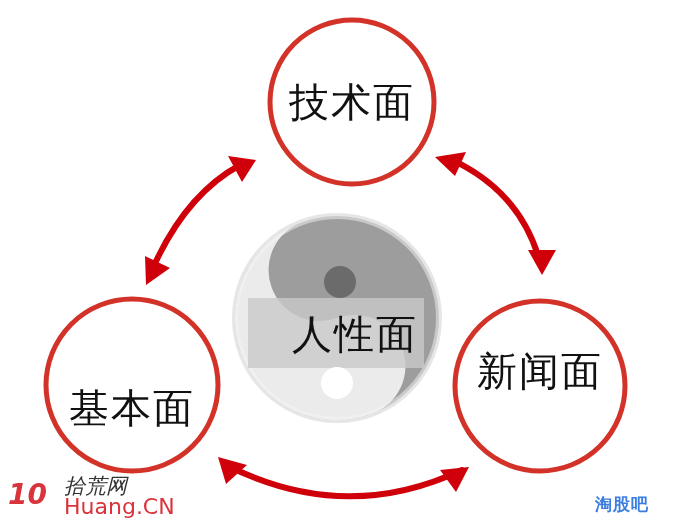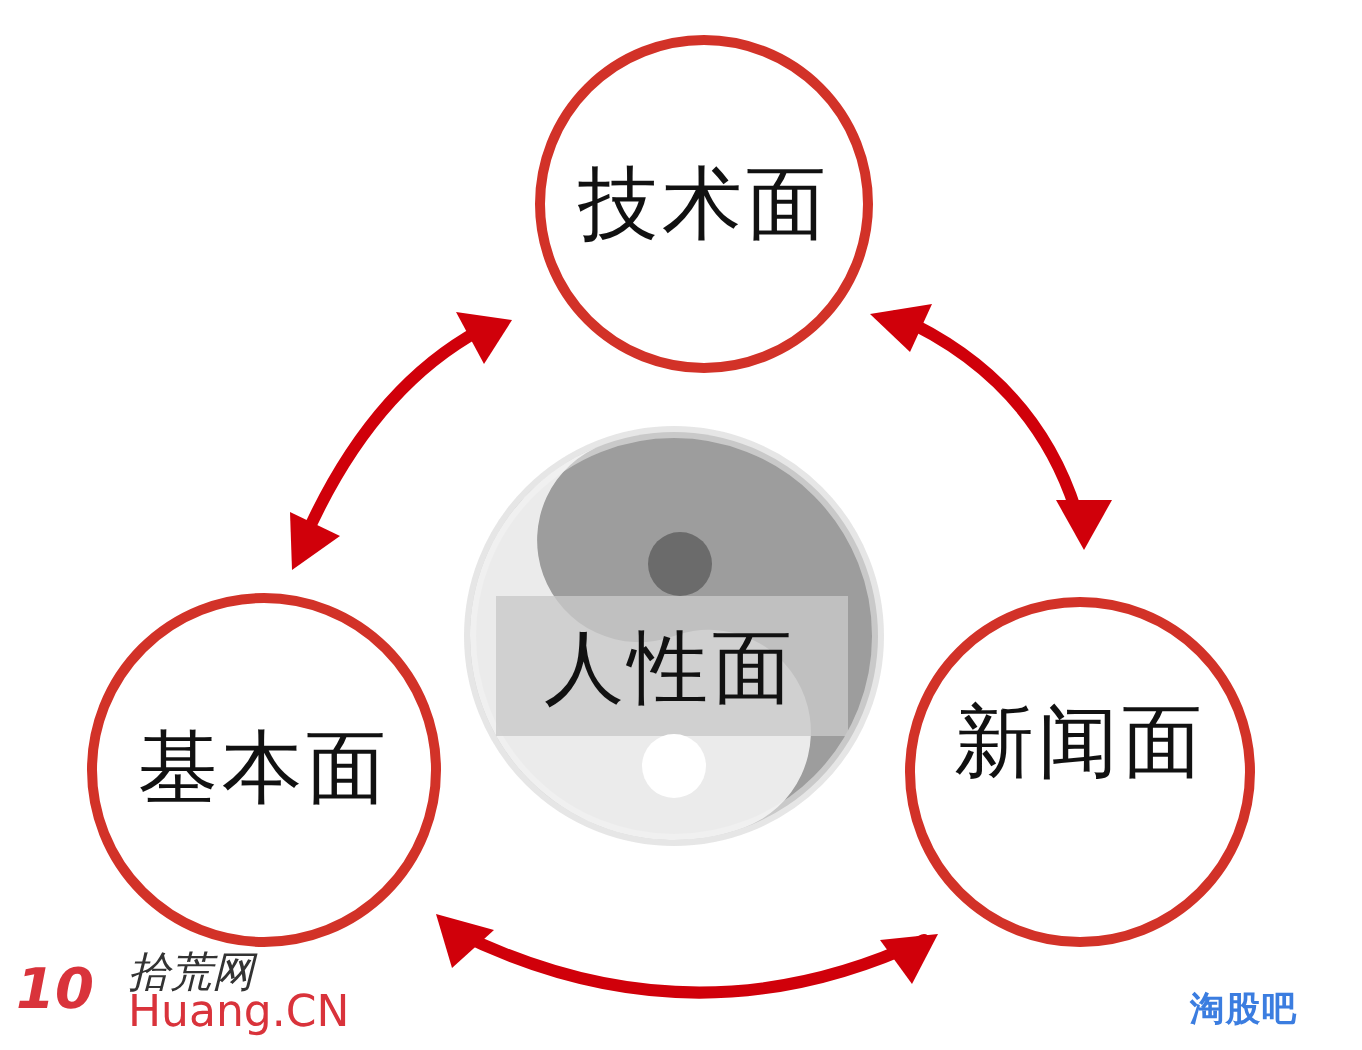--- a/index.html
+++ b/index.html
@@ -1,19 +1,19 @@
 <!DOCTYPE html>
 <html><head>
 <meta charset="utf-8">
 <style>
   html,body{margin:0;padding:0;background:#fff;}
   body{width:681px;height:525px;position:relative;overflow:hidden;font-family:"DejaVu Sans","Liberation Sans",sans-serif;}
   svg.diagram{position:absolute;left:0;top:0;}
   .node-label{position:absolute;font-size:40px;color:#111;letter-spacing:2px;white-space:nowrap;transform:translate(-50%,-50%);font-family:Liberation Mono, monospace;}
-  .center-label{position:absolute;font-size:40px;color:#111;white-space:nowrap;transform:translate(-50%,-50%);letter-spacing:2px;}
+  .center-label{position:absolute;font-size:40px;color:#111;white-space:nowrap;transform:translate(-50%,-50%);letter-spacing:2px;margin-left:20px;}
   .wm-left{position:absolute;left:4px;top:470px;height:50px;}
   .wm-num{position:absolute;left:4px;top:0;font-size:28px;font-weight:bold;color:#d9333b;font-style:italic;font-family:"DejaVu Sans",sans-serif;line-height:50px;}
   .wm-cn{position:absolute;left:60px;top:2px;font-size:21px;color:#333;white-space:nowrap;font-style:italic;}
   .wm-en{position:absolute;left:60px;top:24px;font-size:22px;color:#d9333b;white-space:nowrap;}
   .wm-right{position:absolute;left:595px;top:493px;font-size:17px;font-weight:bold;color:#3b7de0;white-space:nowrap;letter-spacing:1px;}
 </style>
 </head>
 <body>
 
 <svg class="diagram" width="681" height="525" viewBox="0 0 681 525">
@@ -47,21 +47,21 @@
     <polygon points="256,160 228,156 242,182"></polygon>
     <polygon points="146,285 145,256 170,268"></polygon>
     <polygon points="435,157 466,152 455,176"></polygon>
     <polygon points="542,275 528,250 556,250"></polygon>
     <polygon points="218,457 247,465 226,484"></polygon>
     <polygon points="469,467 440,470 456,492"></polygon>
   </g>
 </svg>
 
 <div class="node-label" style="left:352px;top:102px;">技术面</div>
-<div class="node-label" style="left:132px;top:384px;">基本面</div>
+<div class="node-label" style="left:132px;top:408px;">基本面</div>
 <div class="node-label" style="left:540px;top:371px;">新闻面</div>
 <div class="center-label" style="left:335px;top:334px;">人性面</div>
 
 <div class="wm-left">
   <span class="wm-num">10</span>
   <span class="wm-cn">拾荒网</span>
   <span class="wm-en">Huang.CN</span>
 </div>
 <div class="wm-right">淘股吧</div>
 

